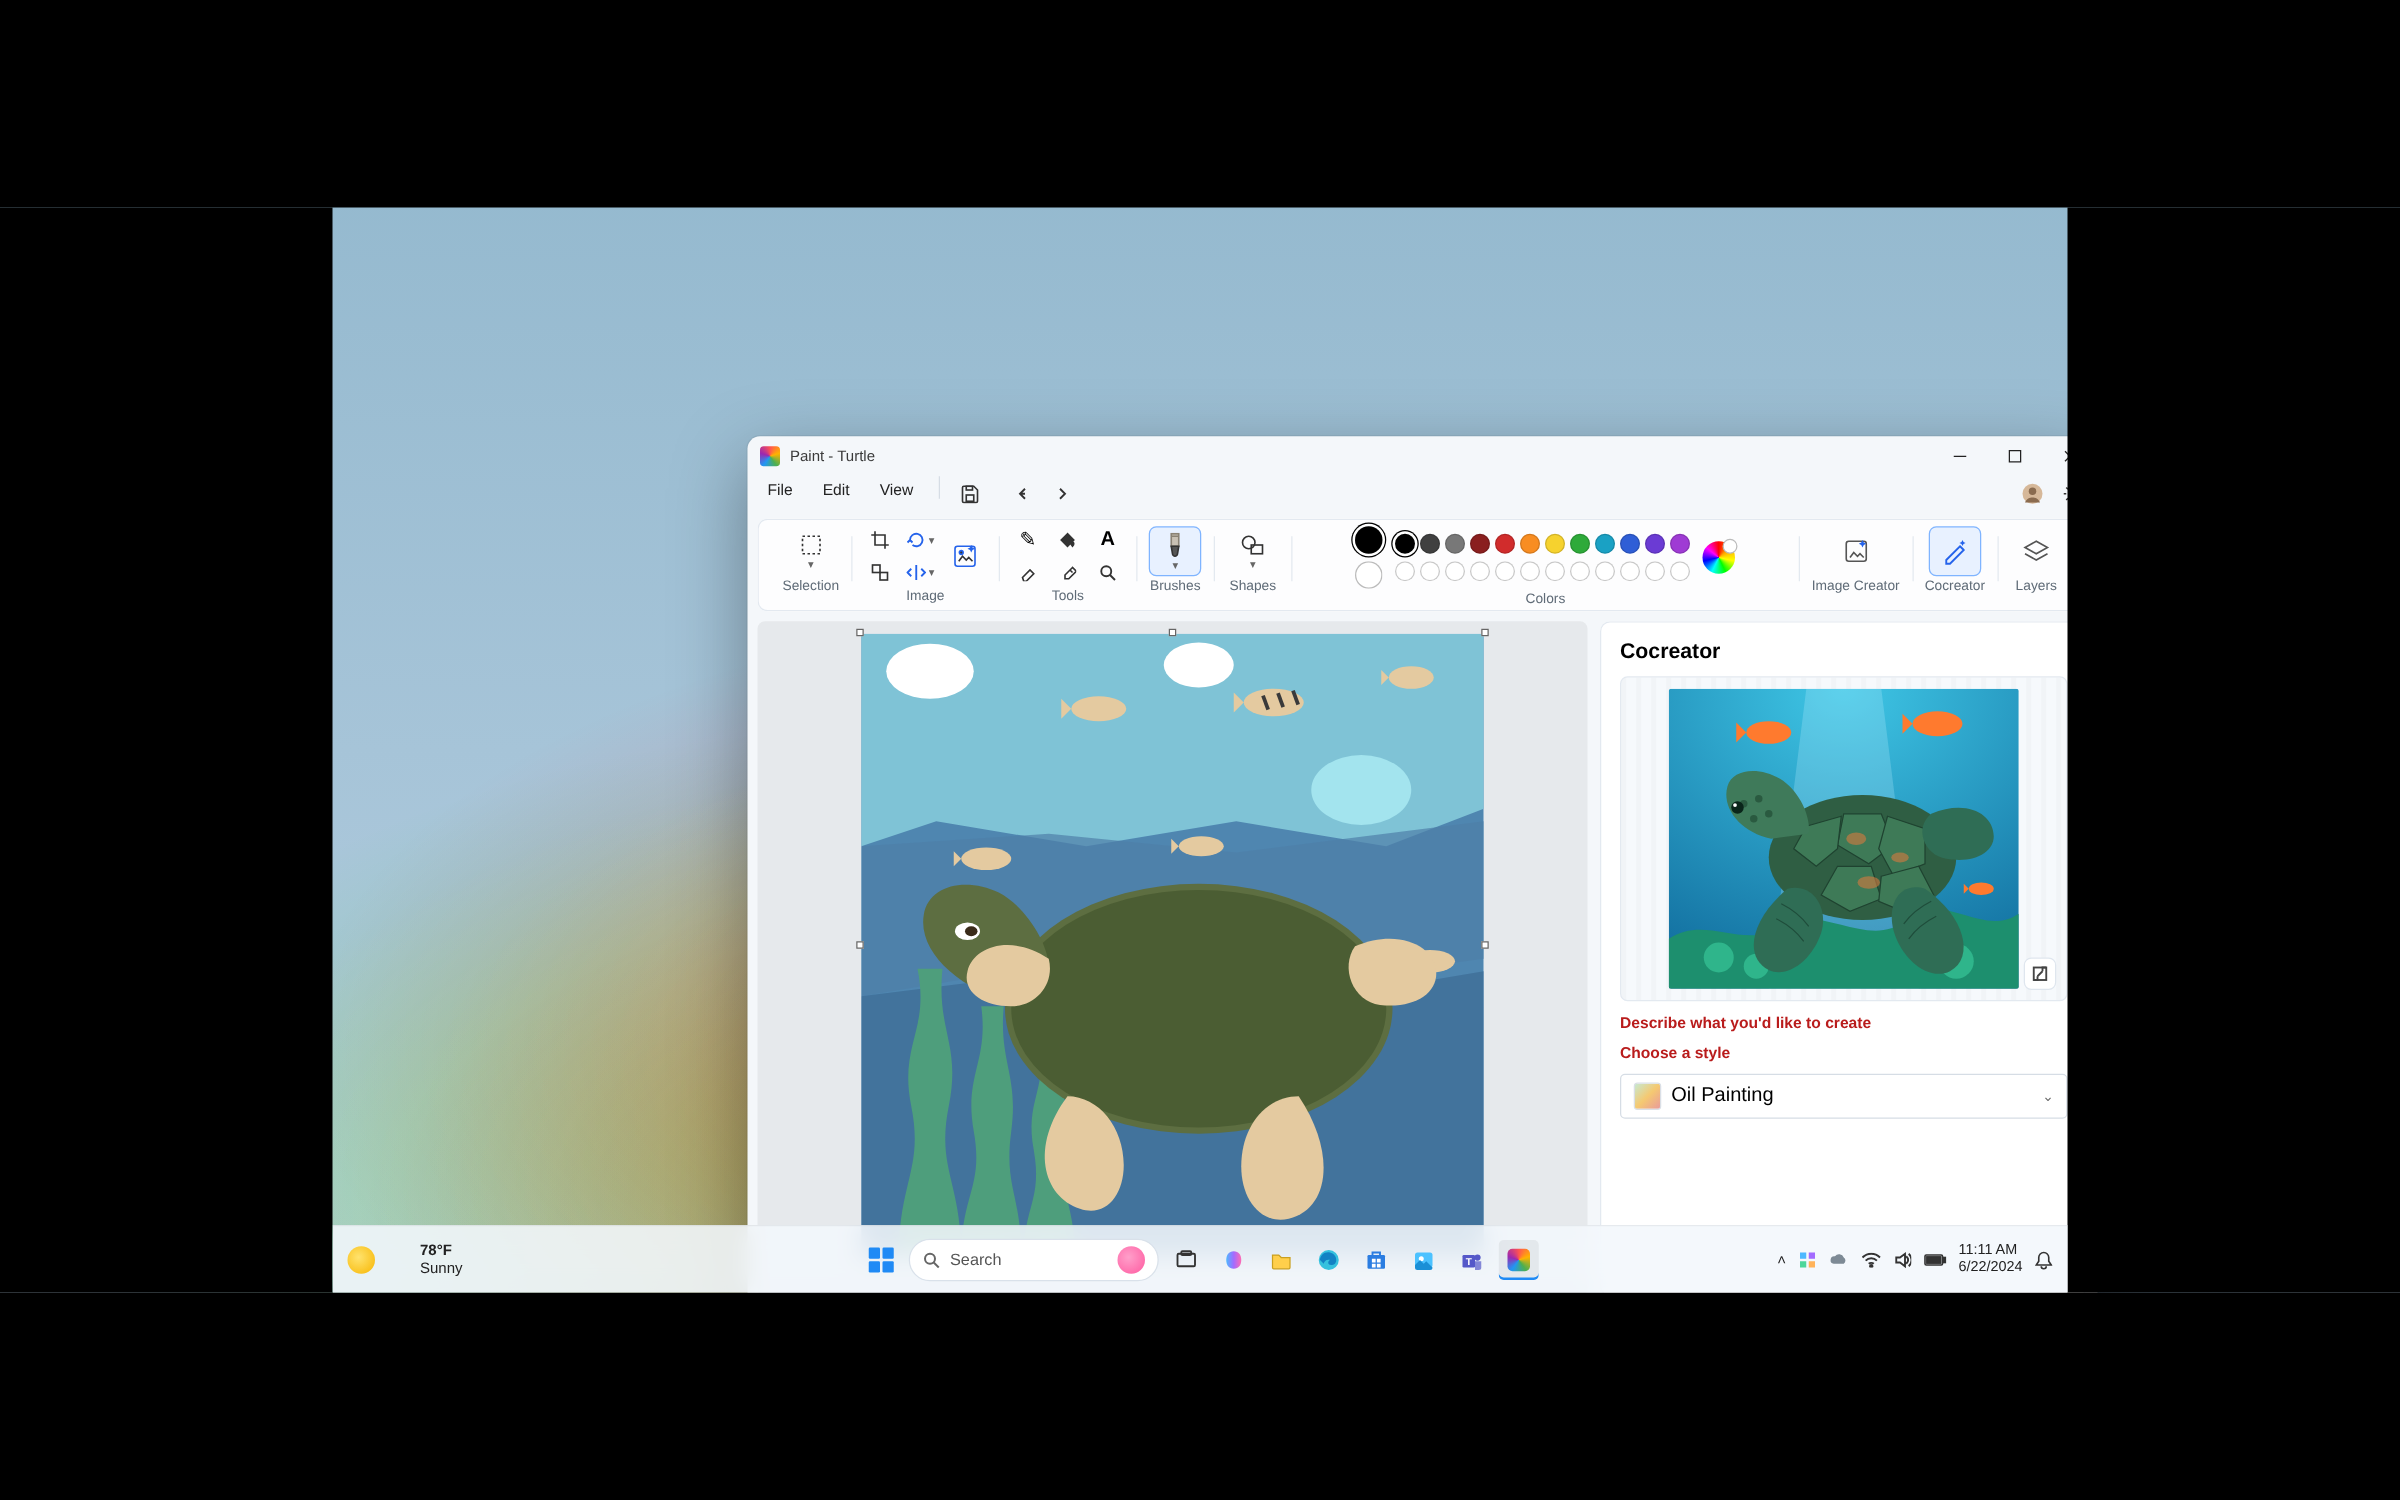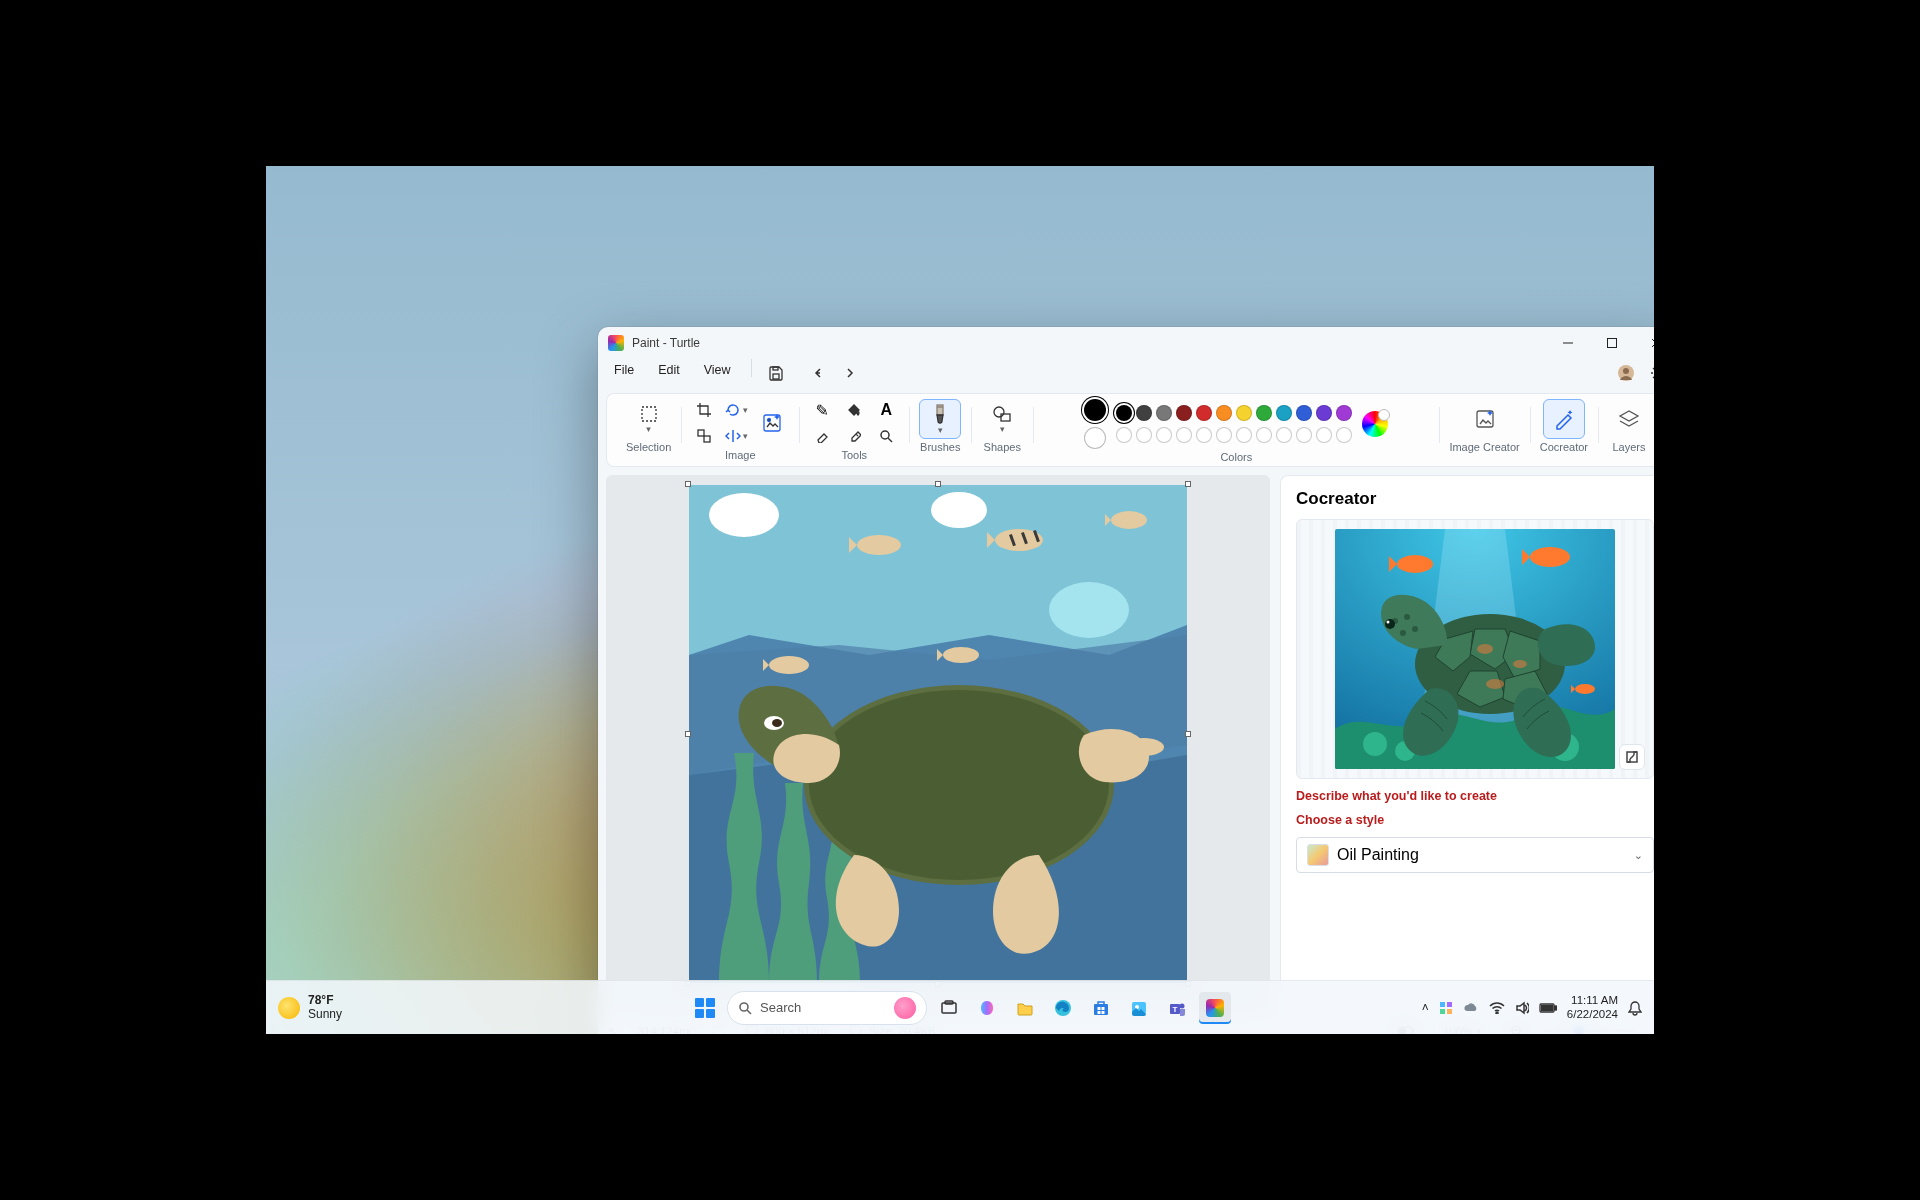--- a/index.html
+++ b/index.html
@@ -21,21 +21,21 @@
 .stage { position: absolute; inset: 0; }
 .letterbox { position: absolute; background: #000; }
 .lb-top { left: 0; right: 0; top: 0; height: 166px; }
 .lb-bottom { left: 0; right: 0; bottom: 0; height: 166px; }
 .lb-left { top: 166px; bottom: 166px; left: 0; width: 266px; }
 .lb-right { top: 166px; bottom: 166px; right: 0; width: 266px; }
 
 
 .window {
   position: absolute;
-  left: 598px; top: 327px; width: 1080px; height: 718px;
+  left: 598px; top: 349px; width: 1080px; height: 718px;
   background: #f4f7fa;
   border-radius: 10px;
   box-shadow: 0 20px 60px rgba(0,0,0,.35), 0 0 0 1px rgba(0,0,0,.05);
   display: flex; flex-direction: column;
   overflow: hidden;
 }
 .titlebar { height: 32px; display: flex; align-items: center; padding: 0 0 0 10px; }
 .titlebar .app-icon { width:16px; height:16px; border-radius:3px; background: conic-gradient(#ff5252,#ffb300,#4caf50,#2196f3,#9c27b0,#ff5252); margin-right:8px; }
 .titlebar .title { font-size:12px; color:#3a3a3a; }
 .titlebar .spacer { flex:1; }
@@ -93,33 +93,33 @@
 .statusbar .spacer { flex:1; }
 .zoom-slider { display:flex; align-items:center; gap:6px; }
 .zoom-slider .track { width:90px; height:3px; background:#d3dbe3; border-radius:2px; position:relative; }
 .zoom-slider .thumb { position:absolute; top:-4px; left:30px; width:10px; height:10px; border-radius:50%; background:#3b82f6; }
 .zoom-val { border:1px solid #d6dde5; border-radius:4px; padding:2px 8px; display:flex; align-items:center; gap:4px; }
 
 
 .taskbar { position:absolute; left:266px; right:266px; bottom:166px; height:54px; background:rgba(243,247,252,.88); backdrop-filter: blur(10px); border-top:1px solid rgba(0,0,0,.06); display:flex; align-items:center; padding:0 12px; }
 .weather { display:flex; align-items:center; gap:8px; font-size:12px; color:#222; }
 .weather .sun { width:22px; height:22px; border-radius:50%; background:radial-gradient(circle at 40% 40%,#ffe36e,#f7b500); }
-.weather .lines { display:flex; flex-direction:column; line-height:1.1; }
+.weather .lines { display:flex; flex-direction:column; line-height:1.1;margin-left:28px; }
 .tb-center { position:absolute; left:50%; transform:translateX(-50%); display:flex; align-items:center; gap:6px; }
 .start-btn { width:32px; height:32px; display:flex; align-items:center; justify-content:center; border-radius:4px; }
 .start-logo { width:20px; height:20px; display:grid; grid-template:1fr 1fr/1fr 1fr; gap:2px; }
 .start-logo span { background:#1f8af5; border-radius:1px; }
 .search-box { height:34px; width:200px; background:#fff; border:1px solid #d9e1ea; border-radius:17px; display:flex; align-items:center; padding:0 10px; gap:8px; }
 .search-box .glass { color:#666; }
 .search-box .txt { font-size:13px; color:#555; flex:1; }
 .search-box .orb { width:22px; height:22px; border-radius:50%; background:radial-gradient(circle at 40% 40%,#ff9fca,#ff5aa0); }
 .tb-icon { width:32px; height:32px; display:flex; align-items:center; justify-content:center; border-radius:4px; font-size:16px; }
 .tb-icon.active { background:rgba(0,0,0,.06); box-shadow: inset 0 -2px 0 #1f8af5; }
 .tray { margin-left:auto; display:flex; align-items:center; gap:10px; font-size:12px; color:#222; }
-.tray .clock { text-align:right; line-height:1.15; font-size:11.5px; }
+.tray .clock { text-align:left; line-height:1.15; font-size:11.5px; }
 svg { display:block; }
 </style>
 </head>
 <body>
 
 <div class="stage">
 
   <div class="window">
 
     <div class="titlebar">

